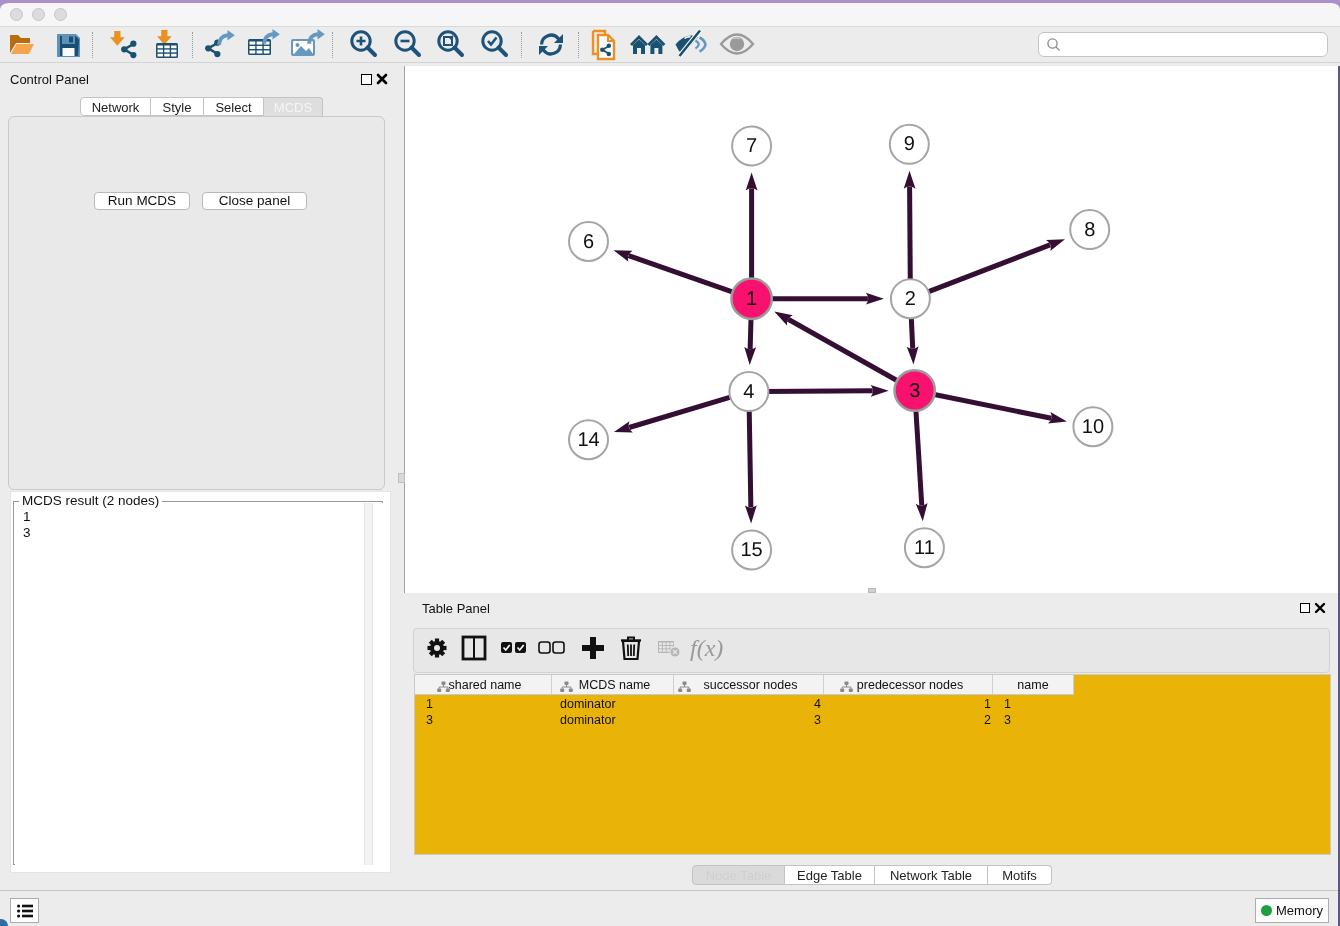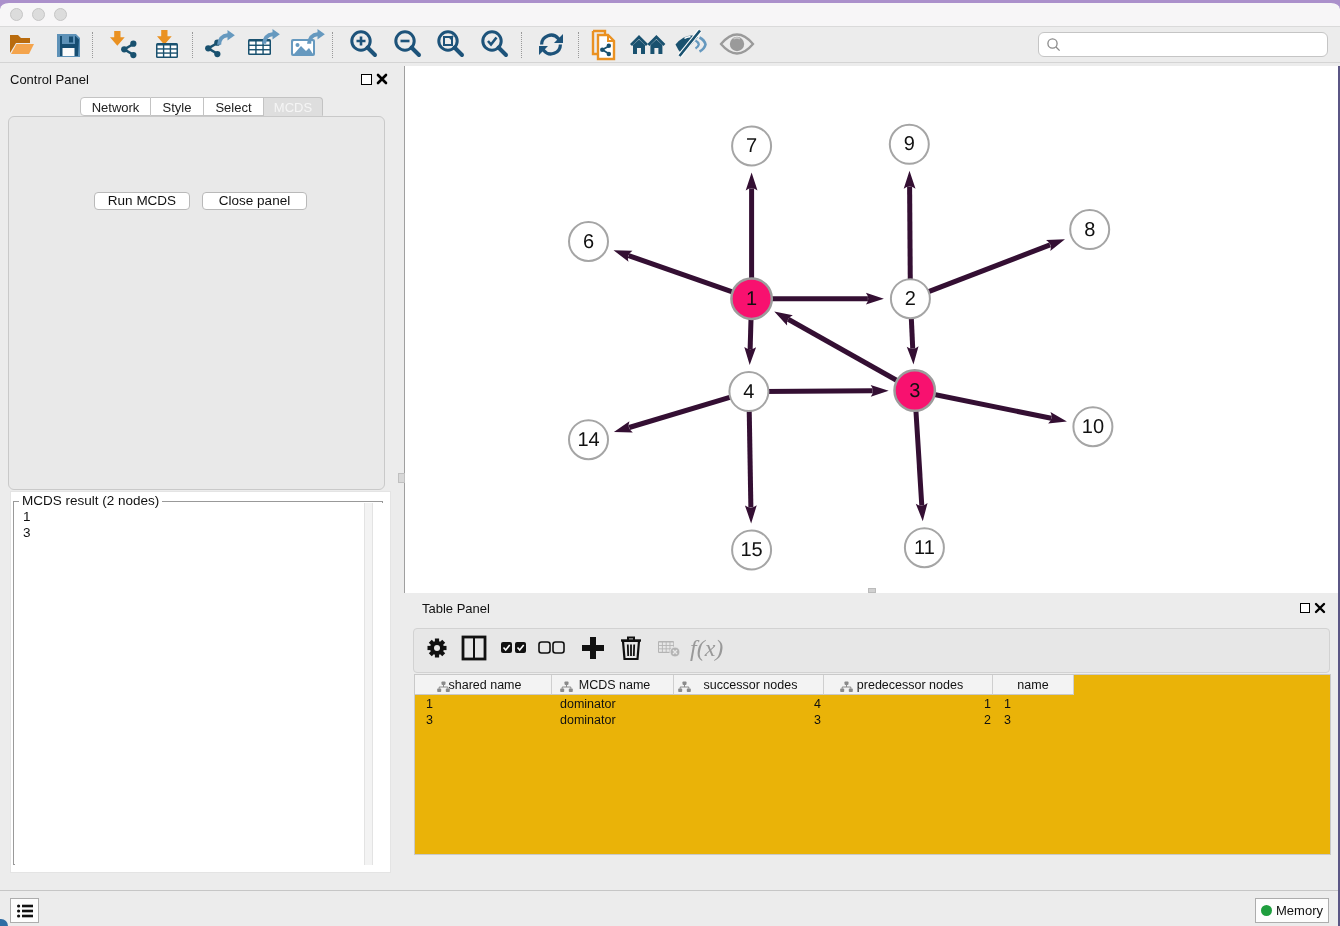--- a/index.html
+++ b/index.html
@@ -386,20 +386,26 @@
           <rect x="8.8" y="7.6" width="4" height="3.4" rx="0.8" fill="#8a8a8a"></rect>
           <path d="M6.5,4 L6.5,6 M2.2,7.6 L2.2,6 L10.8,6 L10.8,7.6" stroke="#8a8a8a" stroke-width="1" fill="none"></path>
         </svg></div>
       <div class="sorticon" style="left: 425px;"><svg width="13" height="12" viewBox="0 0 13 12">
           <rect x="4.5" y="0.5" width="4" height="3.4" rx="0.8" fill="#8a8a8a"></rect>
           <rect x="0.2" y="7.6" width="4" height="3.4" rx="0.8" fill="#8a8a8a"></rect>
           <rect x="8.8" y="7.6" width="4" height="3.4" rx="0.8" fill="#8a8a8a"></rect>
           <path d="M6.5,4 L6.5,6 M2.2,7.6 L2.2,6 L10.8,6 L10.8,7.6" stroke="#8a8a8a" stroke-width="1" fill="none"></path>
         </svg></div>
     </div>
+  <div id="tp-tabs">
+    <div class="btab" style="left:288px; width:93px; border-left:1px solid #c3c3c3; border-radius:4px 0 0 4px; background:#dadada; color:#cfcfcf;">Node Table</div>
+    <div class="btab" style="left:381px; width:90px;">Edge Table</div>
+    <div class="btab" style="left:471px; width:113px;">Network Table</div>
+    <div class="btab" style="left:584px; width:64px; border-radius:0 4px 4px 0;">Motifs</div>
+  </div>
 </div>
 <div class="abs" id="statusbar">
   <div id="listbtn">
     <svg width="16" height="14" viewBox="0 0 16 14" style="position:absolute;left:6px;top:5px">
       <circle cx="1.6" cy="2" r="1.6" fill="#111"></circle>
         <circle cx="1.6" cy="7" r="1.6" fill="#111"></circle>
         <circle cx="1.6" cy="12" r="1.6" fill="#111"></circle>
       <rect x="5" y="0.7" width="11" height="2.6" fill="#111"></rect>
         <rect x="5" y="5.7" width="11" height="2.6" fill="#111"></rect>
         <rect x="5" y="10.7" width="11" height="2.6" fill="#111"></rect>

